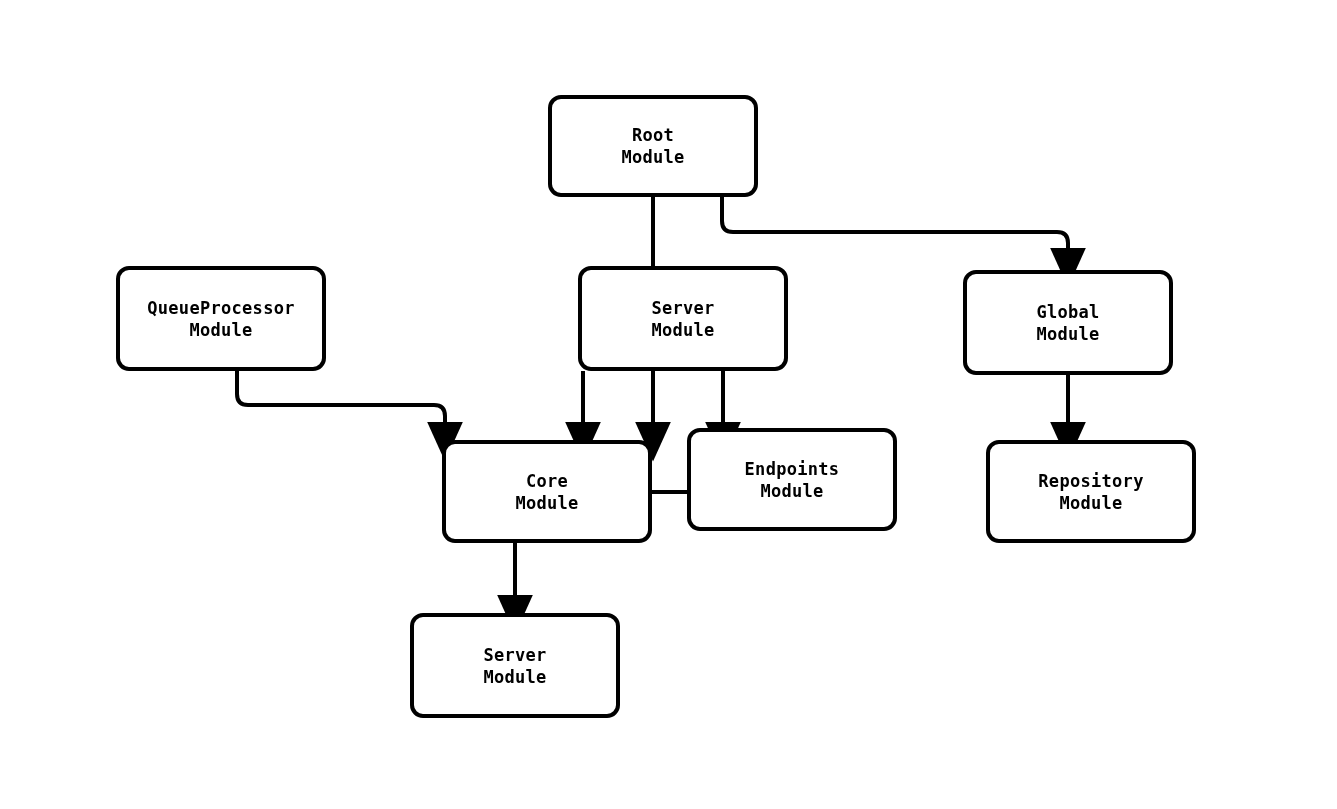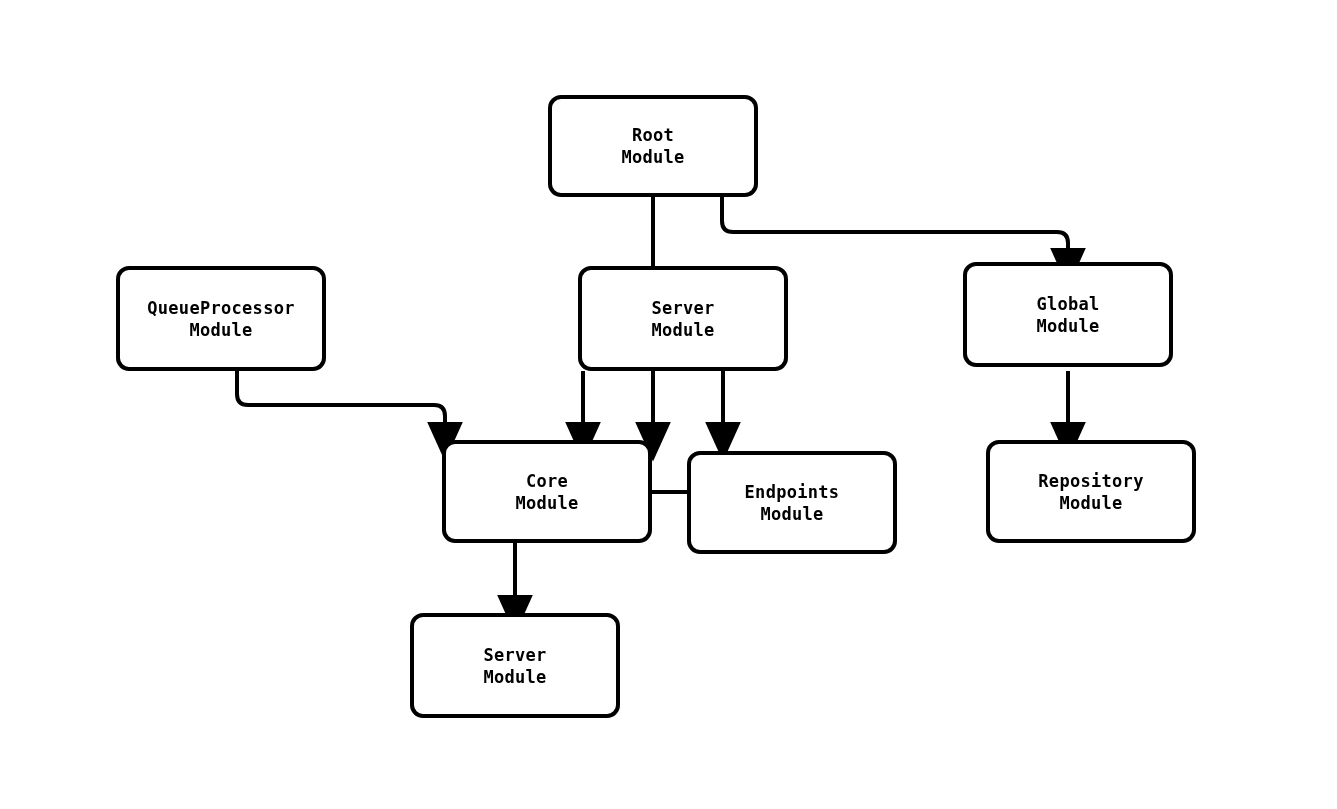--- a/index.html
+++ b/index.html
@@ -105,31 +105,31 @@
   <div class="node" style="left:116px; top:266px; width:210px; height:105px;">
     <span class="node-label">QueueProcessor
 Module</span>
   </div>
 
   <div class="node" style="left:548px; top:266px; width:210px; height:105px;margin-left:30px;">
     <span class="node-label">Server
 Module</span>
   </div>
 
-  <div class="node" style="left:963px; top:262px; width:210px; height:105px;">
+  <div class="node" style="left:963px; top:270px; width:210px; height:105px;">
     <span class="node-label">Global
 Module</span>
   </div>
 
   <div class="node" style="left:410px; top:440px; width:210px; height:103px;margin-left:32px;">
     <span class="node-label">Core
 Module</span>
   </div>
 
-  <div class="node" style="left:687px; top:451px; width:210px; height:103px;">
+  <div class="node" style="left:687px; top:428px; width:210px; height:103px;">
     <span class="node-label">Endpoints
 Module</span>
   </div>
 
   <div class="node" style="left:963px; top:440px; width:210px; height:103px;margin-left:23px;">
     <span class="node-label">Repository
 Module</span>
   </div>
 
   <div class="node" style="left:410px; top:613px; width:210px; height:105px;">

